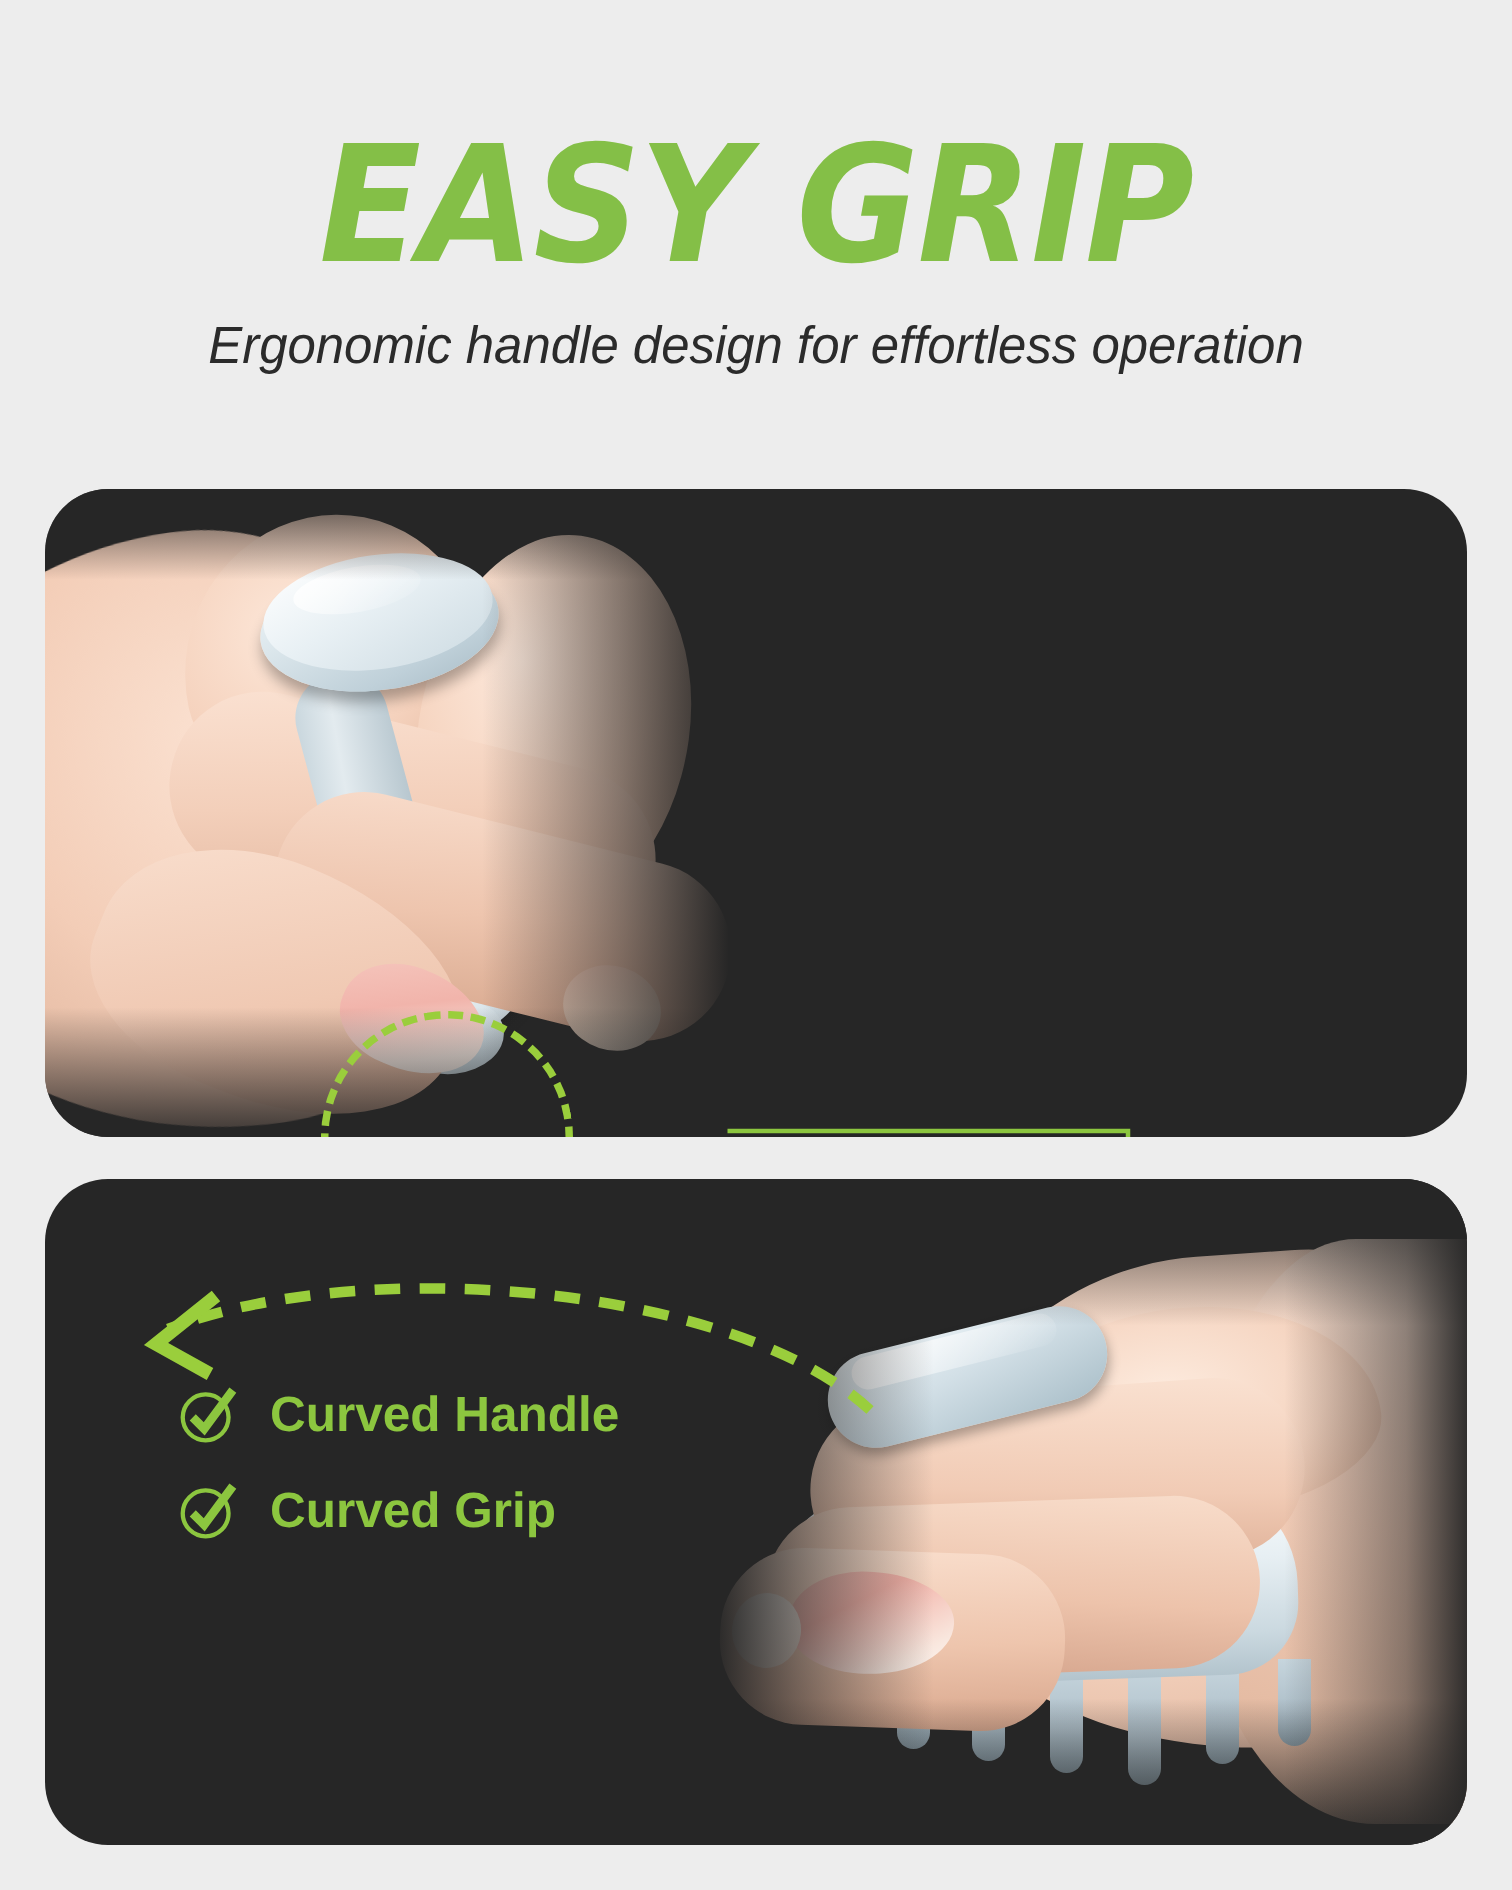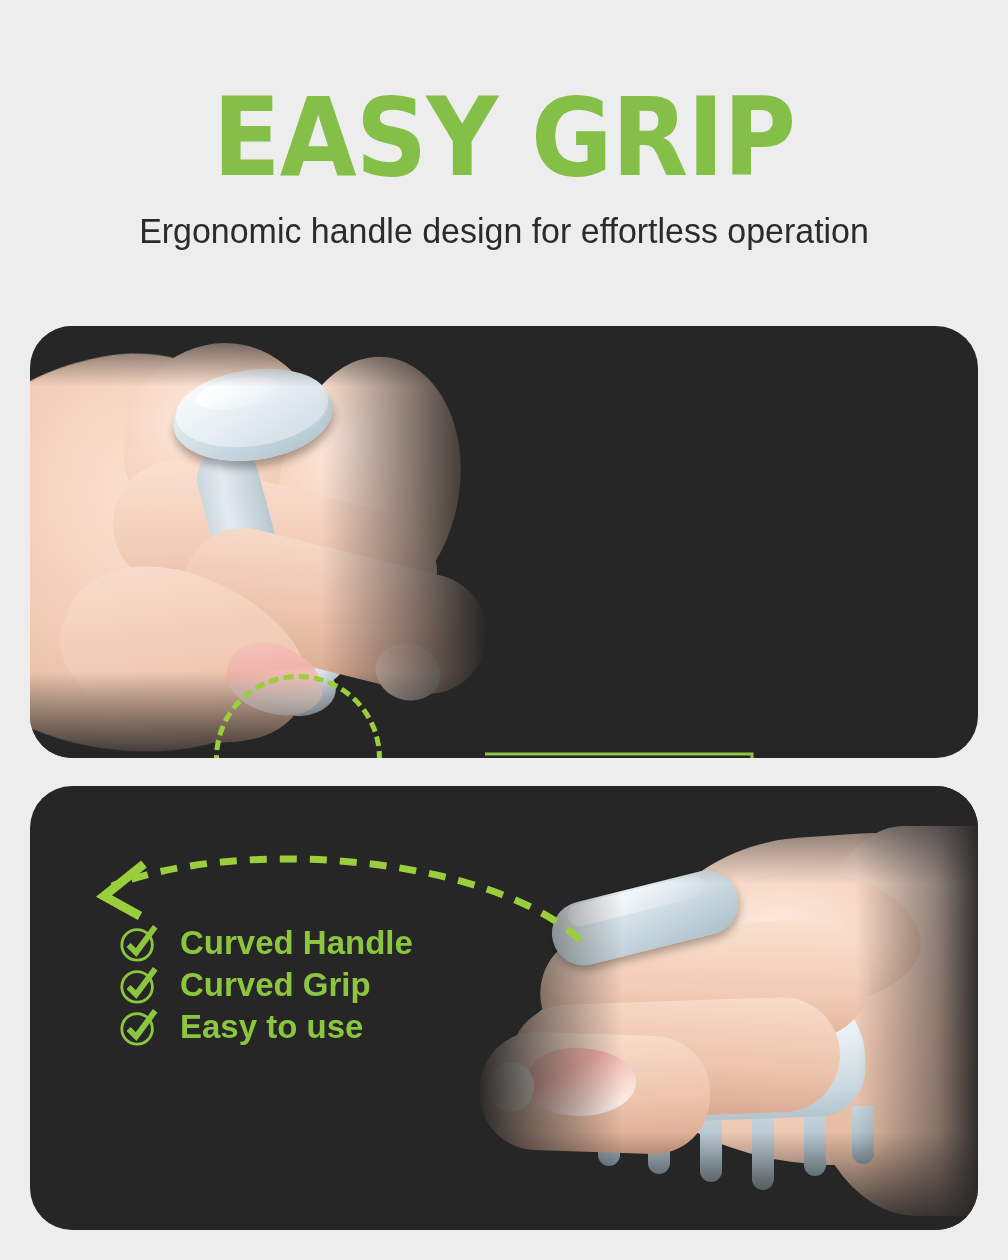--- a/index.html
+++ b/index.html
@@ -15,20 +15,21 @@
     position: relative;
   }
 
   
   .header {
     position: absolute;
     left: 0;
     top: 0;
     width: 916px;
     height: 300px;
+    font-style: italic;
   }
   .title {
     position: absolute;
     left: 0;
     top: 84px;
     width: 1008px;
     text-align: center;
     font-family: "DejaVu Sans", sans-serif;
     font-weight: bold;
     font-size: 108px;
@@ -428,20 +429,21 @@
     height: 120px;
   }
 
   
   .bullet-list {
     position: absolute;
     left: 118px;
     top: 922px;
     display: flex;
     flex-direction: column;
+    gap: 22px;
     justify-content: space-between;
   }
   .bullet-row {
     display: flex;
     align-items: center;
     gap: 20px;
   }
   .bullet-text {
     font-family: "Liberation Sans", sans-serif;
     font-weight: bold;
@@ -530,21 +532,14 @@
     </div>
 
     <div class="bullet-row">
       <svg class="check-icon" viewBox="0 0 44 44">
         <circle cx="20" cy="24" r="16" fill="none" stroke="#8cc63f" stroke-width="3"></circle>
         <path d="M11 24 L19 32 L39 5" fill="none" stroke="#8cc63f" stroke-width="6" stroke-linecap="butt" stroke-linejoin="miter"></path>
       </svg>
       <span class="bullet-text">Curved Grip</span>
     </div>
 
-    <div class="bullet-row">
-      <svg class="check-icon" viewBox="0 0 44 44">
-        <circle cx="20" cy="24" r="16" fill="none" stroke="#8cc63f" stroke-width="3"></circle>
-        <path d="M11 24 L19 32 L39 5" fill="none" stroke="#8cc63f" stroke-width="6" stroke-linecap="butt" stroke-linejoin="miter"></path>
-      </svg>
-      <span class="bullet-text">Easy to use</span>
-    </div>
   </div>
 </div>
 
 </body></html>

